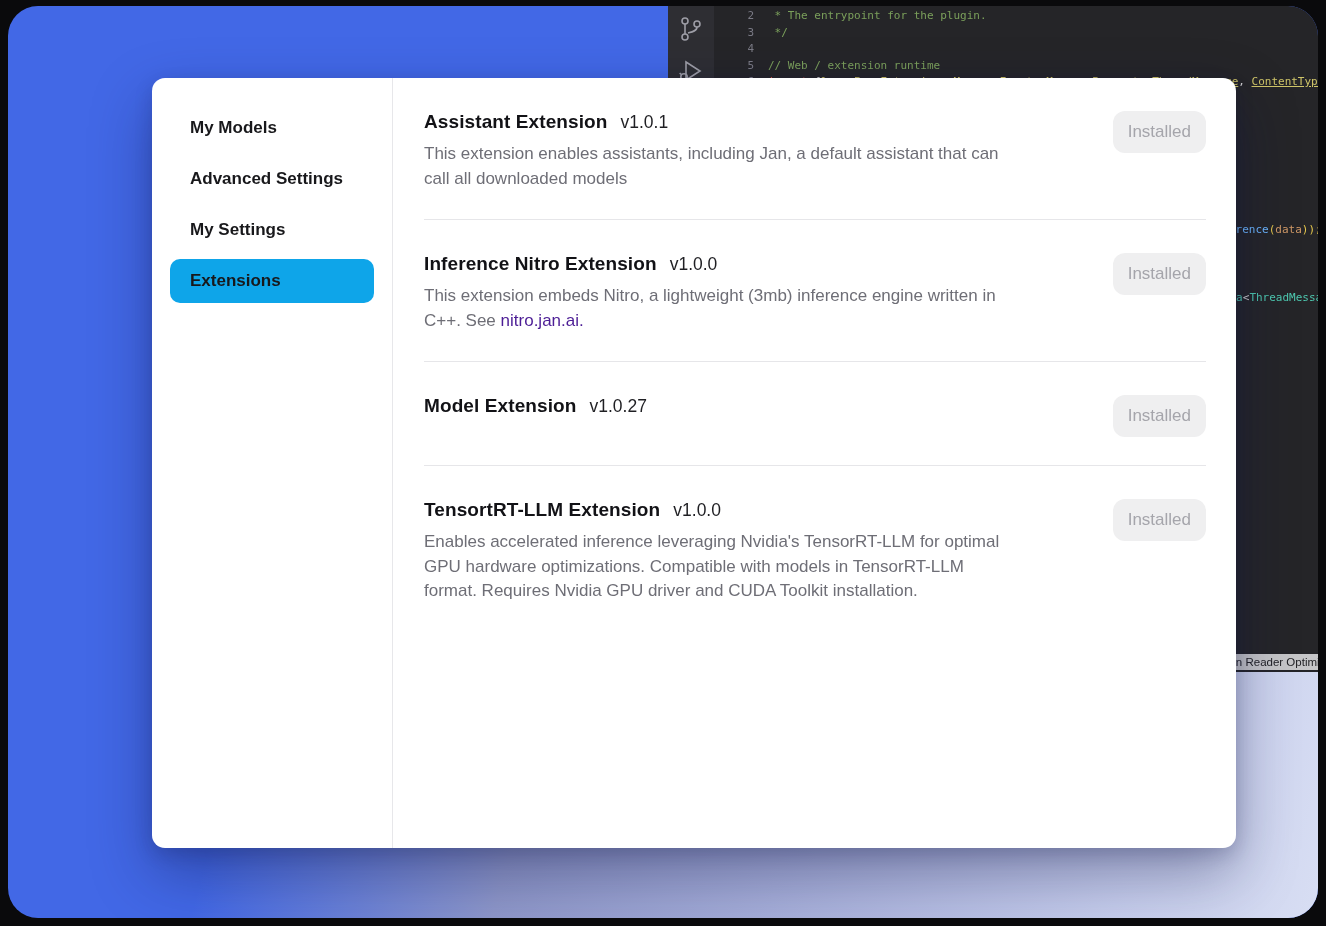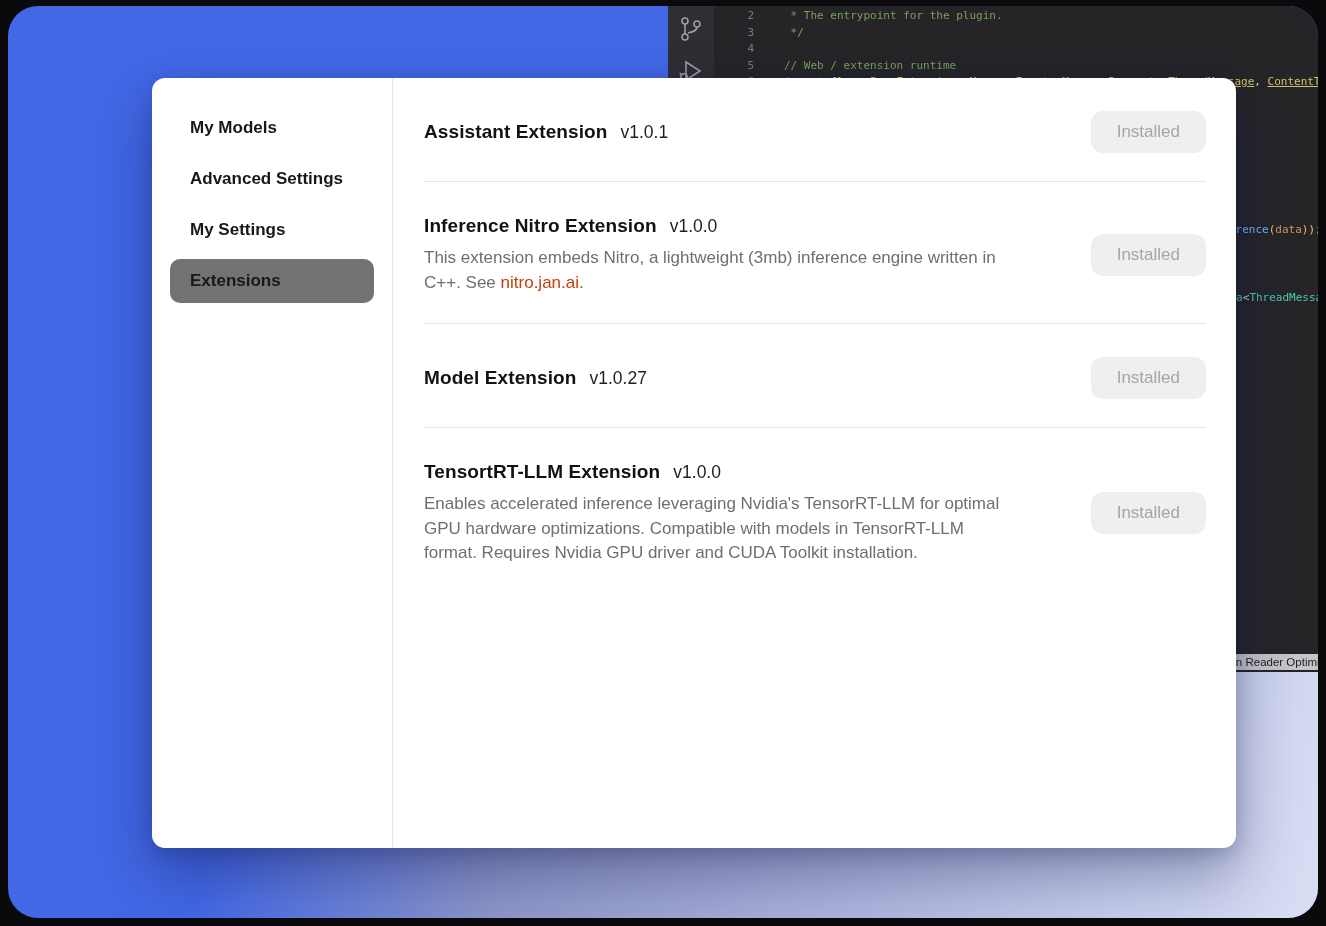--- a/index.html
+++ b/index.html
@@ -12,21 +12,21 @@
   
   .editor { position:absolute; left:660px; top:0; right:0; height:666px;
             background:#252528; overflow:hidden;
             font-family:"DejaVu Sans Mono", monospace; font-size:11px; }
   .activity-bar { position:absolute; left:0; top:0; width:46px; height:100%;
                   background:#2e2e33; }
   .activity-bar svg { position:absolute; left:10px; }
   .code-lines { position:absolute; left:0; top:2px; right:0; }
   .cl { display:flex; height:16.5px; line-height:16.5px; white-space:pre; }
   .ln { width:86px; text-align:right; color:#7a7a85; flex:none; }
-  .code { margin-left:30px; }
+  .code { margin-left:14px; }
   .tok-comment { color:#7ba05b; }
   .tok-kw { color:#e0584e; }
   .tok-ident { color:#cfc568; text-decoration:underline; }
   .tok-punc { color:#d4d4d4; }
   .tok-fn { color:#6cb6ff; }
   .tok-paren { color:#e6c84c; }
   .tok-arg { color:#d19a66; }
   .tok-class { color:#4ec9b0; }
   .tok-str { color:#e0584e; }
   .tok-teal-u { color:#4ec9b0; text-decoration:underline; }
@@ -48,35 +48,35 @@
   
   .card { position:absolute; left:144px; top:72px; width:1084px; height:770px;
           background:#ffffff; border-radius:13px; display:flex; overflow:hidden;
           box-shadow:0 25px 60px rgba(15,20,70,.38), 0 6px 18px rgba(15,20,70,.18); }
 
   .sidebar { width:241px; flex:none; border-right:1px solid #e7e7ea;
              padding:28px 18px 0 18px; }
   .side-item { height:44px; display:flex; align-items:center; padding-left:20px;
                margin-bottom:7px; border-radius:10px; font-size:17px; font-weight:600;
                color:#18181b; cursor:default; }
-  .side-item.selected { background:#737373; }
+  .side-item.selected { background:#0ea5e9; }
 
   .content { flex:1; padding:0 30px 0 31px; }
-  .row { display:flex; align-items:center; padding:33px 0 28px;
+  .row { display:flex; align-items:flex-start; padding:33px 0 28px;
          border-bottom:1px solid #e6e6e9; }
   .row:last-child { border-bottom:none; }
   .row-text { max-width:578px; }
   .row-title-line { display:flex; align-items:baseline; }
   .ext-name { font-size:19px; font-weight:700; color:#121216; letter-spacing:.1px; }
   .ext-version { font-size:17.5px; font-weight:400; color:#1f1f23; margin-left:13px; }
   .ext-desc { margin-top:9px; font-size:17px; line-height:24.5px; color:#6e6e76; }
-  .ext-link { color:#c2410c; cursor:pointer; text-decoration:none; }
+  .ext-link { color:#4c1d95; cursor:pointer; text-decoration:none; }
   .row-action { margin-left:auto; flex:none; padding-left:20px; }
   .btn { border:none; border-radius:12px; font-family:inherit; font-size:17px;
-         padding:11px 26px; cursor:default; }
+         padding:11px 15px; cursor:default; }
   .btn-installed { background:var(--installed-bg,#efeff0); color:var(--installed-text,#a5a5ab);
                    font-weight:500; }
   .btn-select { background:var(--select-bg,#e3e8f3); color:var(--select-text,#3b5fd9);
                 font-weight:700; cursor:pointer; }
 </style>
 </head>
 <body>
 
 <div class="window">
 
@@ -129,20 +129,21 @@
     </aside>
 
     <main class="content">
 
       <div class="row">
         <div class="row-text">
           <div class="row-title-line">
             <span class="ext-name">Assistant Extension</span>
             <span class="ext-version">v1.0.1</span>
           </div>
+          <div class="ext-desc">This extension enables assistants, including Jan, a default assistant that can call all downloaded models</div>
         </div>
         <div class="row-action"><button class="btn btn-installed">Installed</button></div>
       </div>
 
       <div class="row">
         <div class="row-text">
           <div class="row-title-line">
             <span class="ext-name">Inference Nitro Extension</span>
             <span class="ext-version">v1.0.0</span>
           </div>

